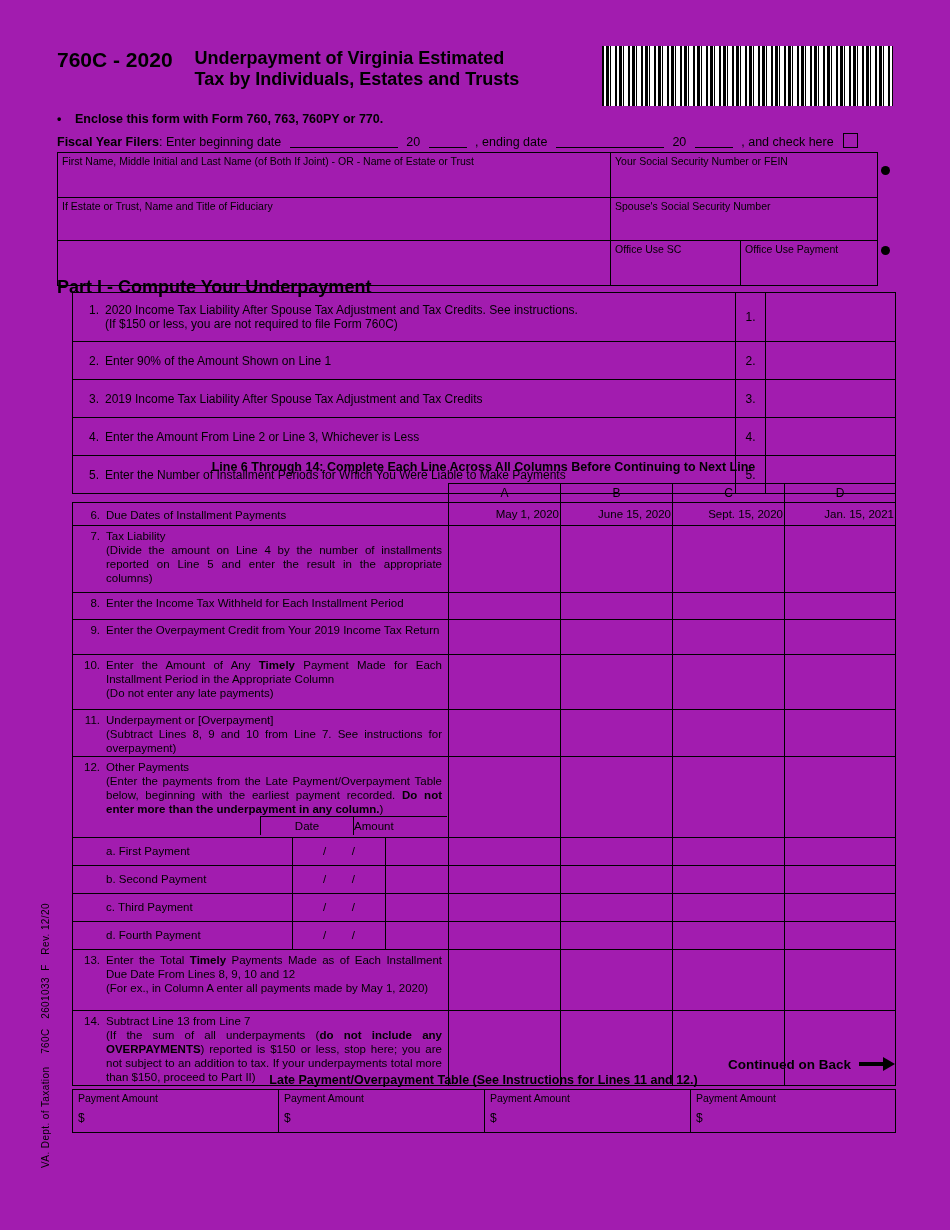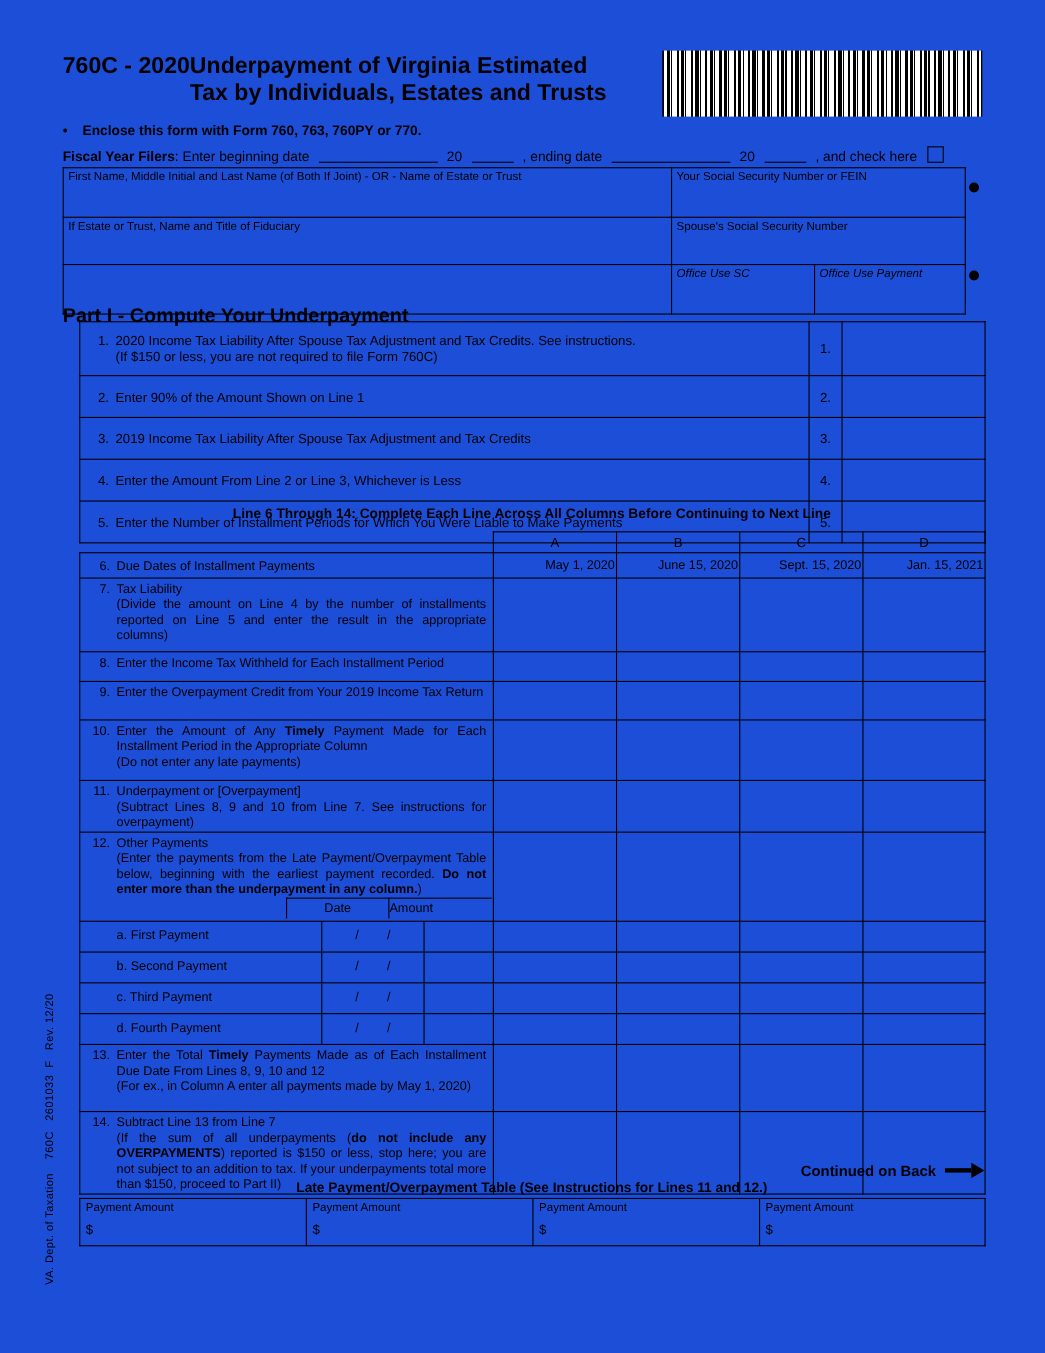--- a/index.html
+++ b/index.html
@@ -1,38 +1,38 @@
 <!DOCTYPE html>
 <html><head>
 <meta charset="utf-8">
 <style>
   html,body{margin:0;padding:0;background:#fff;}
   body{font-family:"Liberation Sans","DejaVu Sans",sans-serif;color:#000;}
-  .page{position:relative;width:950px;height:1230px;background:#1d4ed8;overflow:hidden;}
+  .page{position:relative;width:950px;height:1230px;background:#a21caf;overflow:hidden;}
   .b{font-weight:bold;}
 
   
   .hdr-row{position:absolute;left:57px;top:48px;display:flex;align-items:flex-start;}
   .form-number{font-size:21px;font-weight:bold;white-space:nowrap;}
-  .form-title{font-size:21px;font-weight:bold;line-height:1.18;}
+  .form-title{font-size:18px;font-weight:bold;margin-left:22px;line-height:1.18;}
   .barcode{position:absolute;left:602px;top:46px;width:291px;height:60px;
     background:repeating-linear-gradient(90deg,#000 0 2px,#fff 2px 4px,#000 4px 7px,#fff 7px 8px,#000 8px 9px,#fff 9px 13px);}
 
   
   .enclose-line{position:absolute;left:57px;top:112px;font-size:12.5px;font-weight:bold;}
   .enclose-line .bullet{display:inline-block;width:18px;}
   .fiscal-line{position:absolute;left:57px;top:133px;font-size:12.5px;white-space:nowrap;}
   .uline{display:inline-block;border-bottom:1px solid #000;height:13px;vertical-align:-2px;margin:0 5px;}
   .w110{width:108px;} .w40{width:38px;}
   .checkbox{display:inline-block;width:13px;height:13px;border:1px solid #000;vertical-align:-2px;margin-left:6px;}
 
   
   table.ident{position:absolute;left:57px;top:152px;border-collapse:collapse;table-layout:fixed;width:820px;}
   table.ident td{border:1px solid #000;vertical-align:top;font-size:10.5px;padding:2px 4px;}
-  tr.ir1>td{height:40px;} tr.ir2>td{height:38px;} tr.ir3>td{height:40px;font-style:italic;}
+  tr.ir1>td{height:40px;} tr.ir2>td{height:38px;} tr.ir3>td{height:40px;}
   .dot{position:absolute;width:9px;height:9px;border-radius:50%;background:#000;left:881px;}
   .dot1{top:166px;} .dot2{top:246px;}
 
   
   .part1-title{position:absolute;left:57px;top:277px;font-size:18px;font-weight:bold;}
   table.p1{position:absolute;left:72px;top:292px;border-collapse:collapse;table-layout:fixed;width:823px;}
   table.p1 td{border:1px solid #000;font-size:12px;vertical-align:middle;}
   td.p1text{border-right:none;padding:3px 4px 3px 0;}
   td.p1ref{border-left:1px solid #000;text-align:center;padding:0 2px;}
   tr.pr1>td{height:42px;} tr.prx>td{height:31px;}

